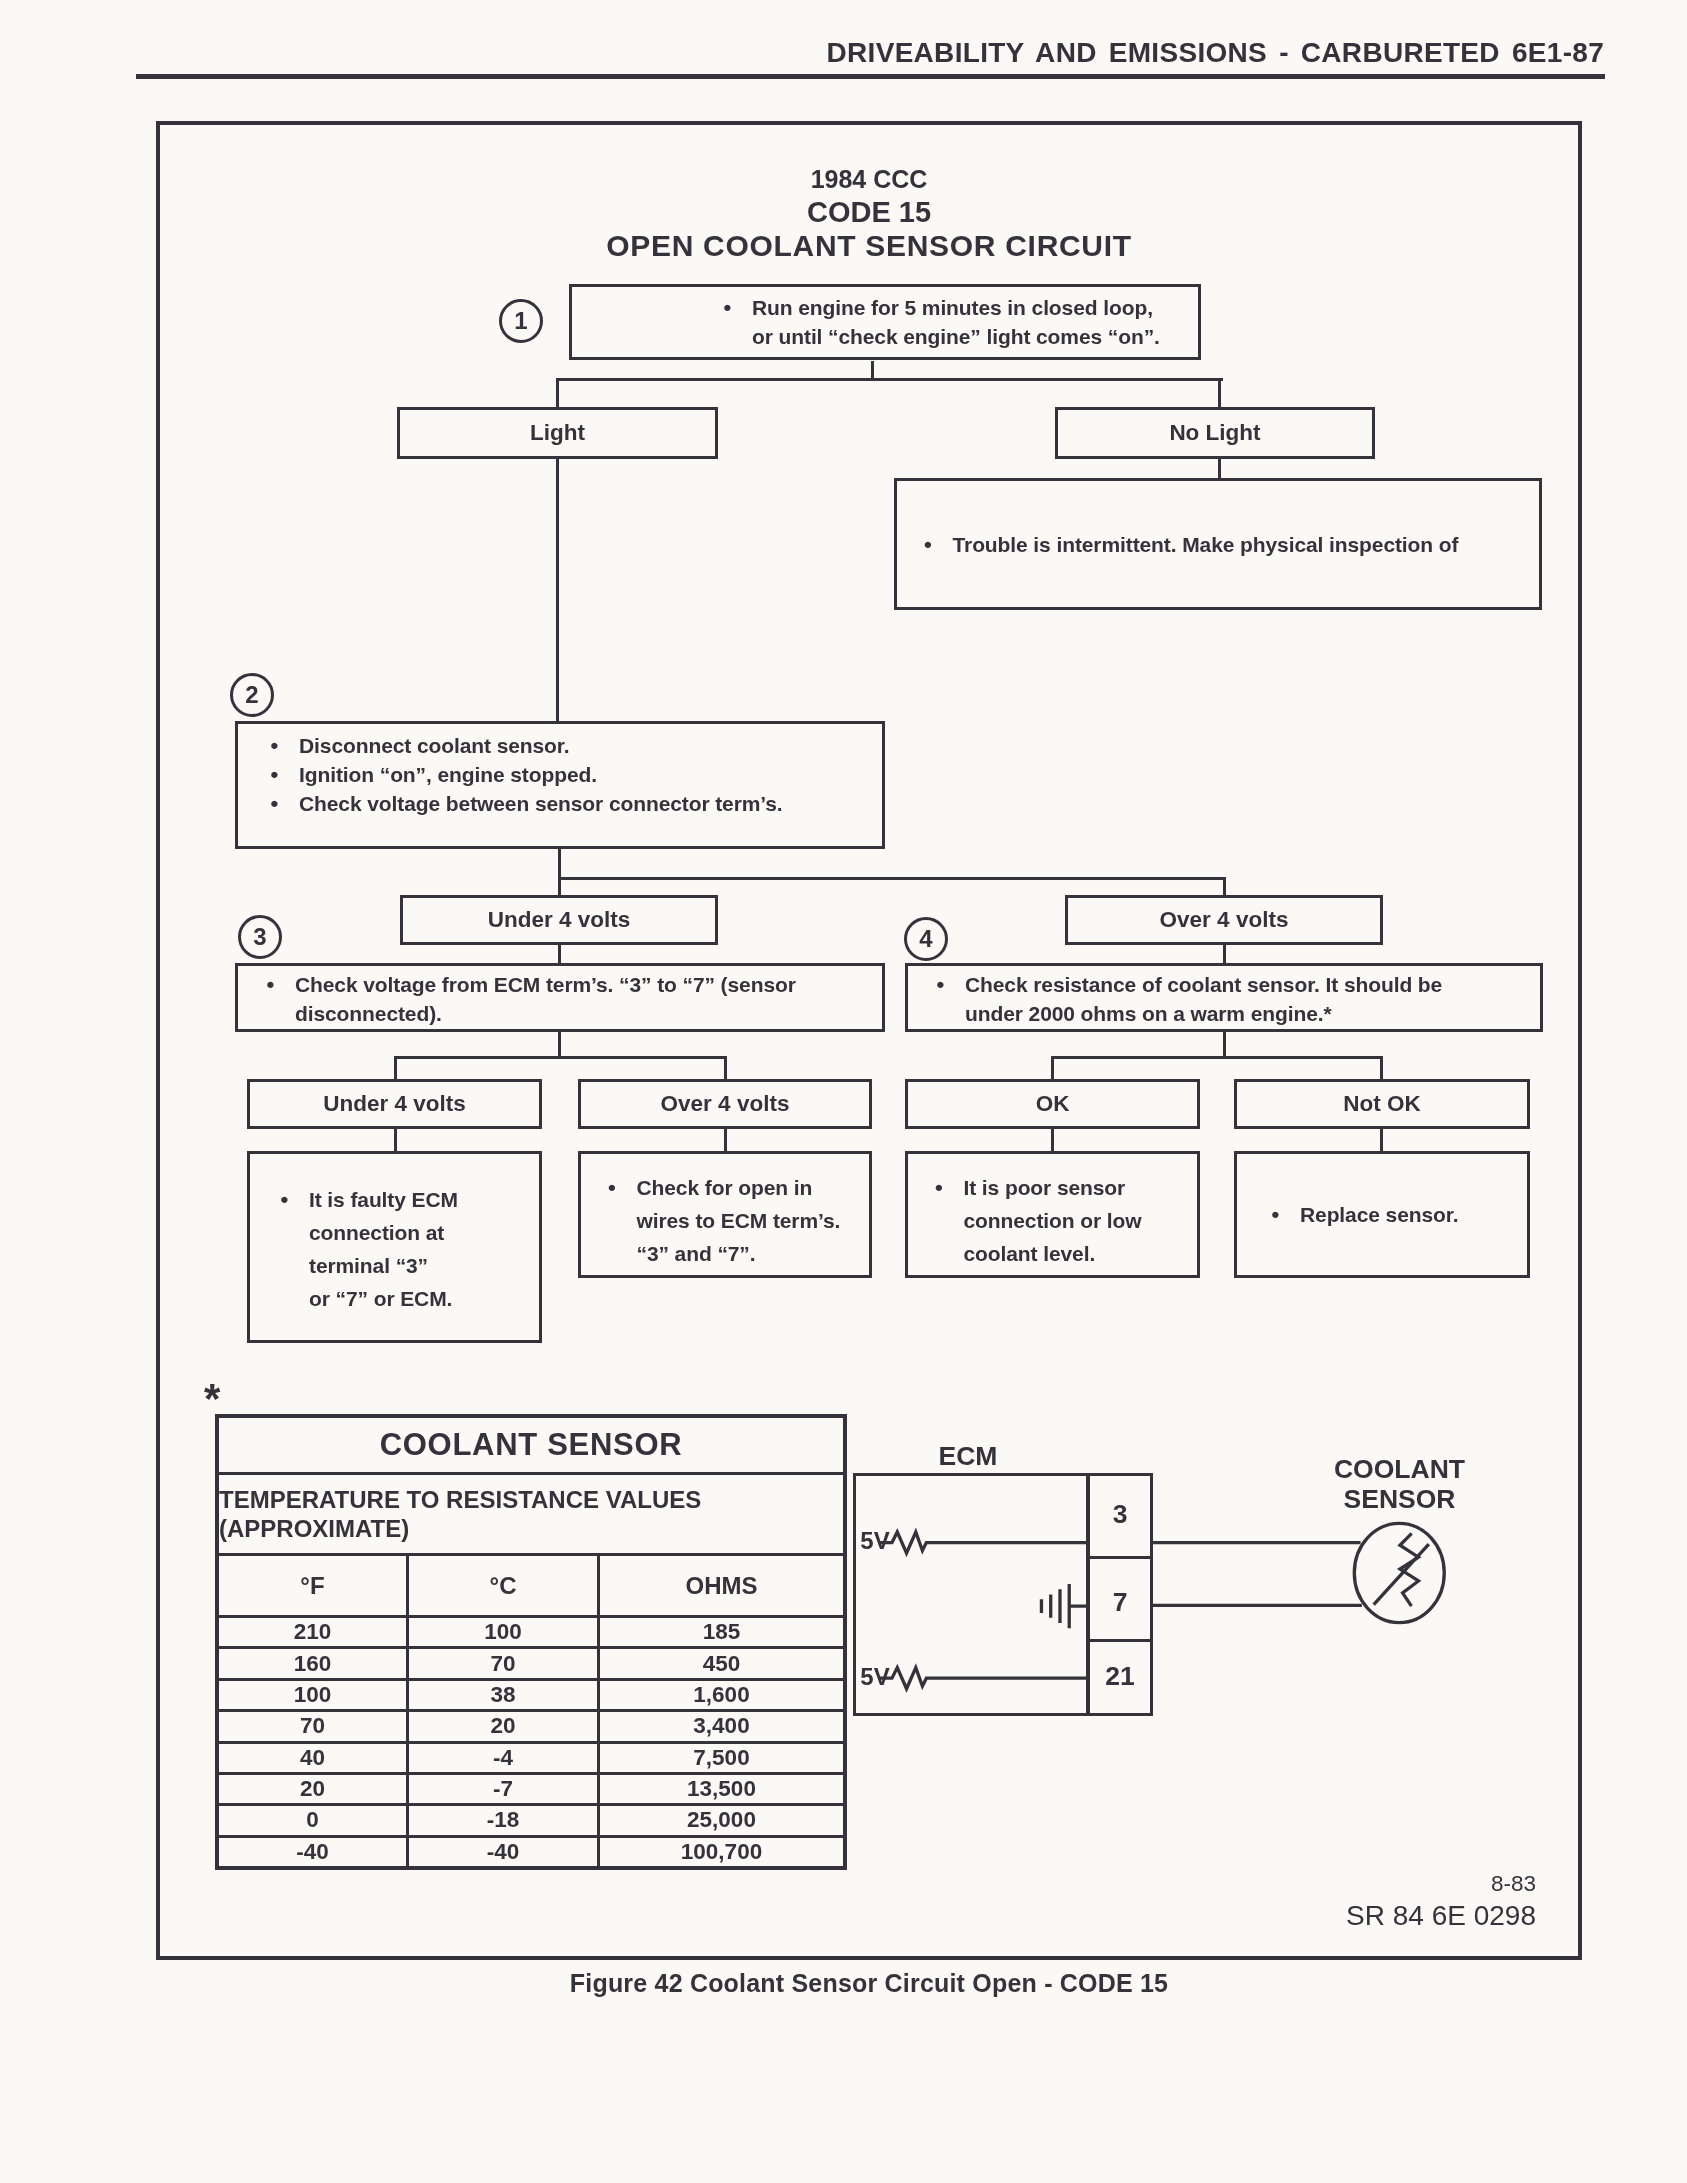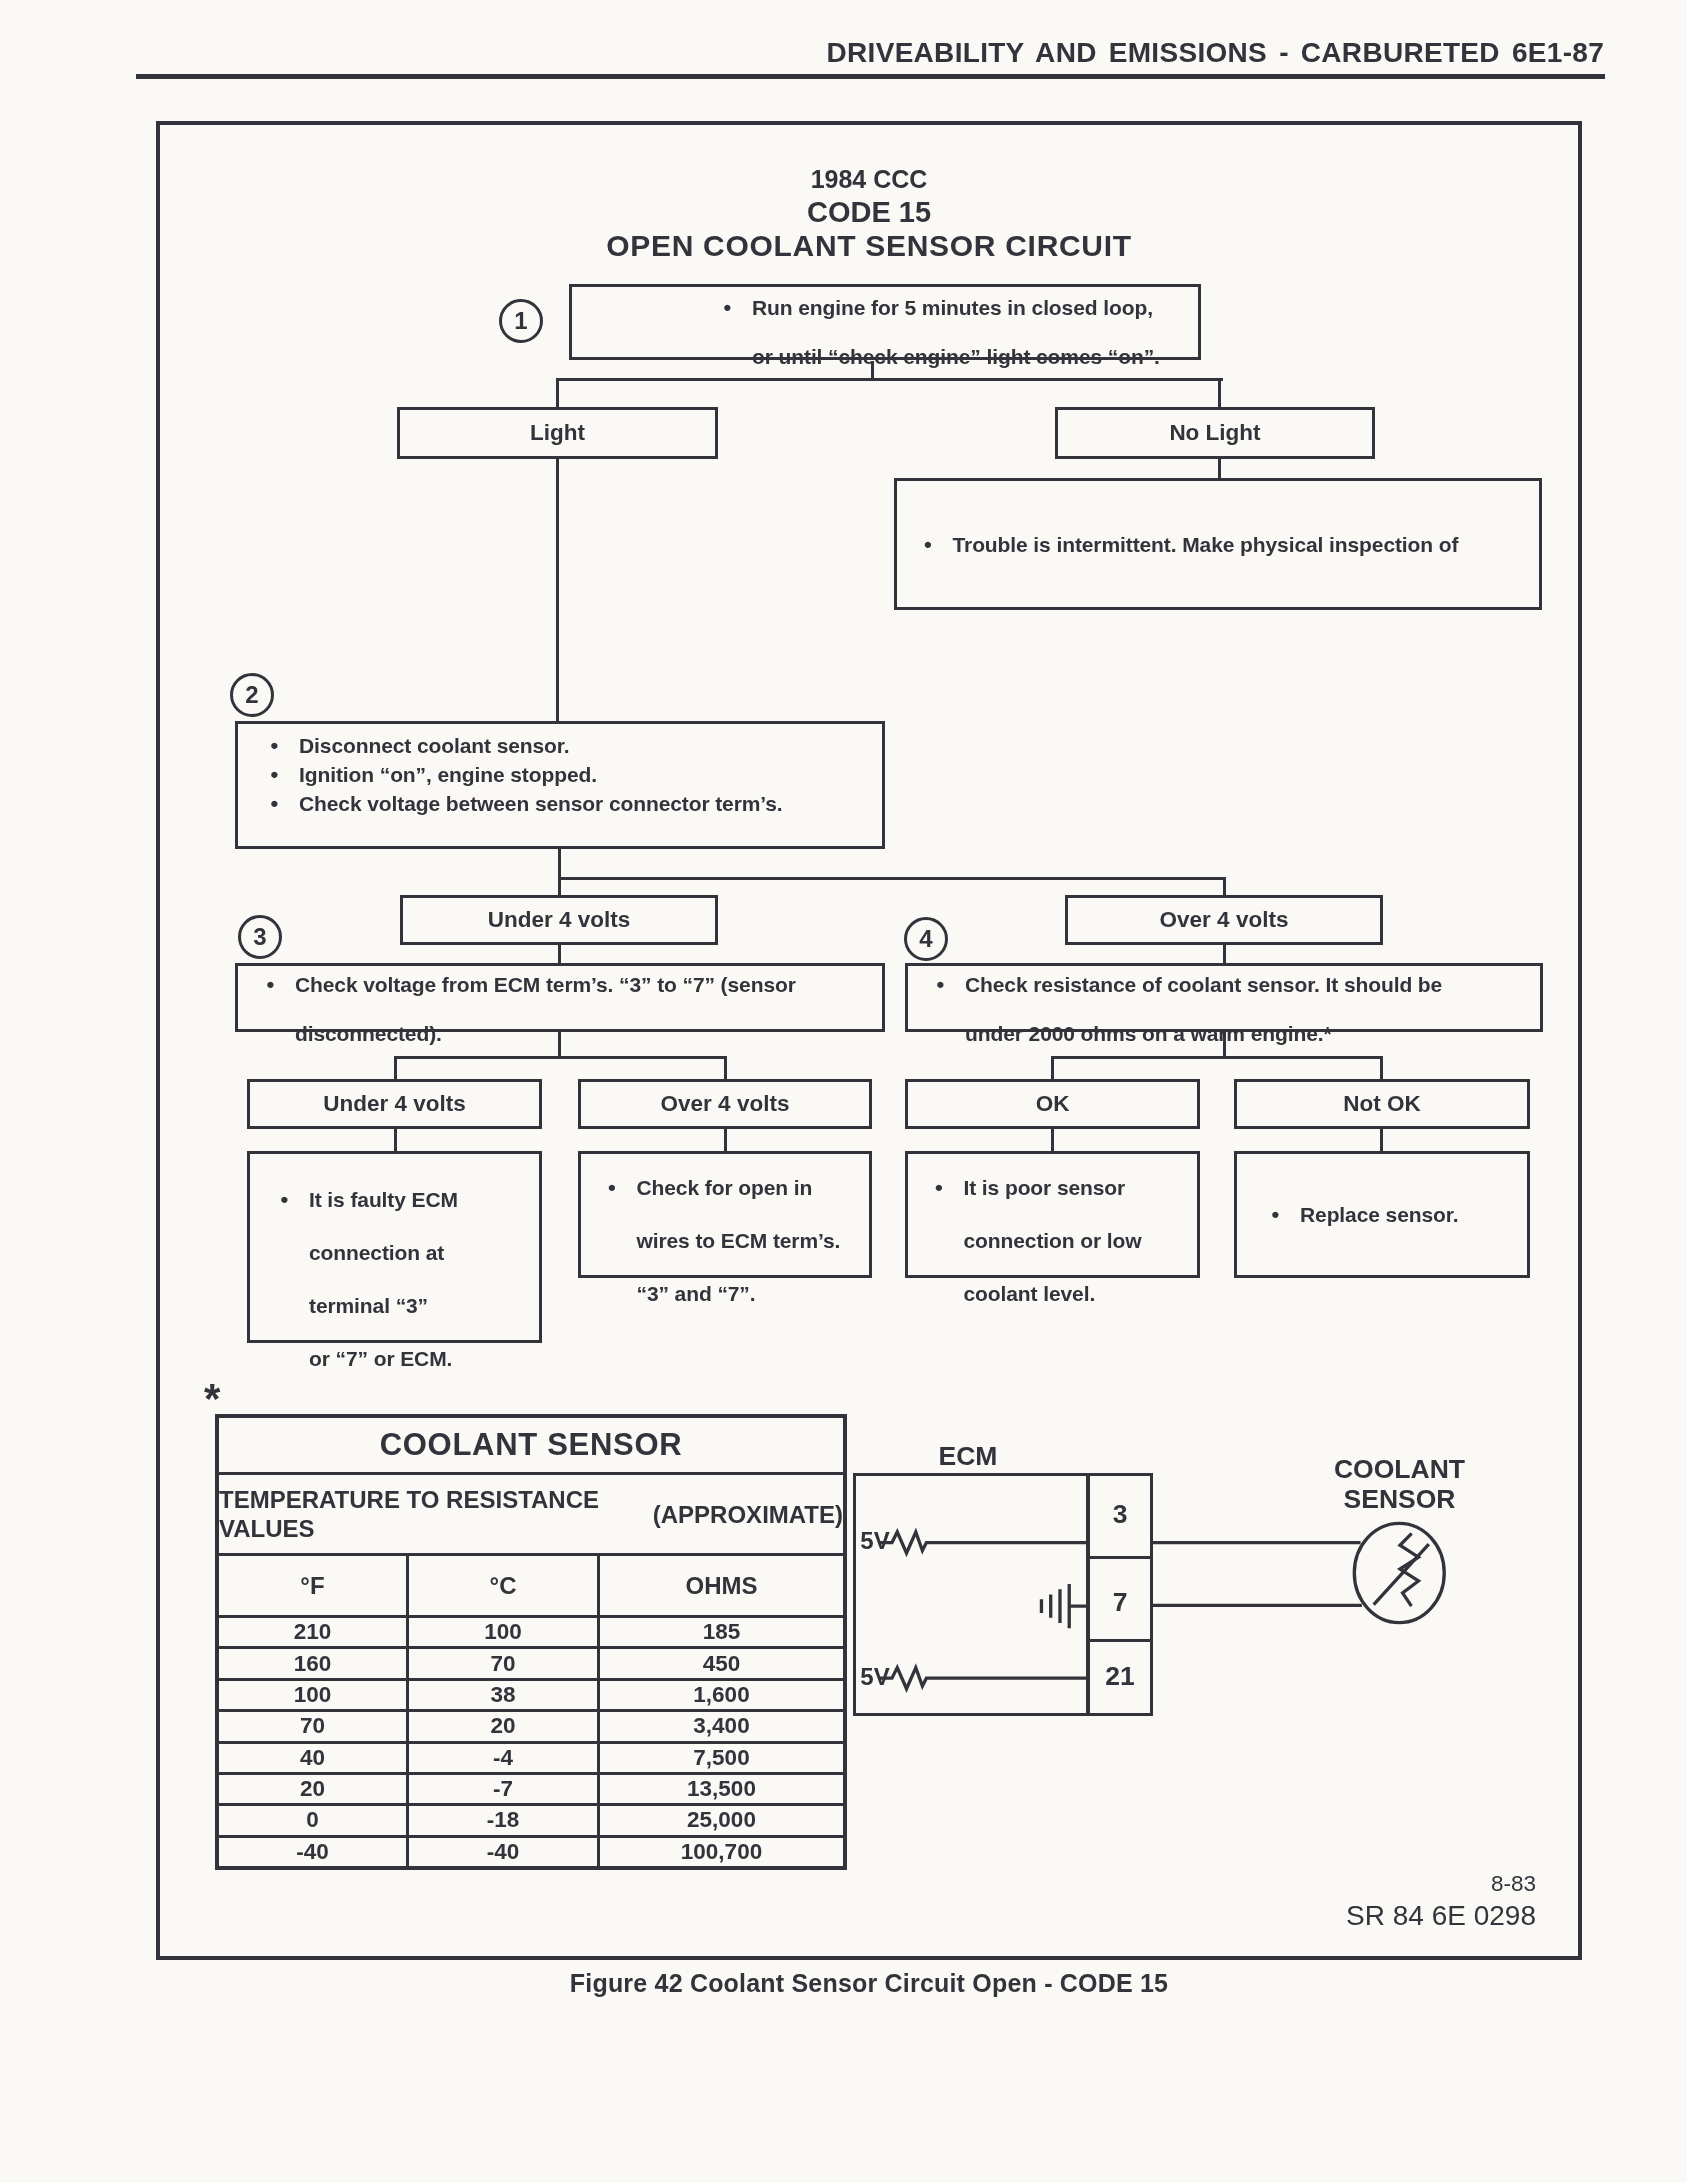--- a/index.html
+++ b/index.html
@@ -12,29 +12,29 @@
   .frame{position:absolute;left:156px;top:121px;width:1426px;height:1839px;border:4px solid var(--ink);}
   .title-wrap{position:absolute;left:156px;top:163px;width:1426px;text-align:center;font-weight:700;}
   .t1{font-size:25px;line-height:32px;}
   .t2{font-size:29px;line-height:34px;}
   .t3{font-size:30px;line-height:34px;letter-spacing:0.7px;}
   .fbox{position:absolute;border:3.3px solid var(--ink);background:var(--paper);}
   .lbl{display:flex;align-items:center;justify-content:center;font-size:22.5px;font-weight:700;}
   .lines{font-size:21px;font-weight:700;line-height:29px;letter-spacing:-0.1px;}
   .line{display:flex;}
   .blt{flex:none;width:29px;font-size:14.6px;line-height:29px;}
-  .ind{padding-left:29px;margin-top:20px;}
+  .ind{padding-left:29px;}
   .vcenter{display:flex;flex-direction:column;justify-content:center;}
   .conn{position:absolute;background:var(--ink);}
   .cnum{position:absolute;width:44px;height:44px;border:3.3px solid var(--ink);border-radius:50%;display:flex;align-items:center;justify-content:center;font-size:24px;font-weight:700;background:var(--paper);}
   .ast{position:absolute;left:204px;top:1375px;font-size:42px;font-weight:700;}
   
   .tbl{position:absolute;left:215px;top:1414px;width:632px;height:456px;border:4px solid var(--ink);display:flex;flex-direction:column;font-weight:700;}
   .t-title{height:57px;border-bottom:3.3px solid var(--ink);display:flex;align-items:center;justify-content:center;font-size:31px;letter-spacing:0.7px;}
-  .t-sub{height:81px;border-bottom:3.3px solid var(--ink);display:flex;flex-direction:row;align-items:center;justify-content:center;font-size:24px;line-height:29px;}
+  .t-sub{height:81px;border-bottom:3.3px solid var(--ink);display:flex;flex-direction:column;justify-content:center;font-size:24px;line-height:29px;}
   .t-head{height:59px;display:grid;grid-template-columns:187px 191px 1fr;}
   .t-head > div{display:flex;align-items:center;justify-content:center;font-size:24px;}
   .t-head > div + div{border-left:3.3px solid var(--ink);}
   .t-row{flex:1;display:grid;grid-template-columns:187px 191px 1fr;border-top:3.3px solid var(--ink);}
   .t-row > div{display:flex;align-items:center;justify-content:center;font-size:22.5px;}
   .t-row > div + div{border-left:3.3px solid var(--ink);}
   
   .clbl{position:absolute;font-weight:700;text-align:center;}
   .ecm-box{position:absolute;left:853px;top:1473px;width:236px;height:243px;border:3.3px solid var(--ink);}
   .term-strip{position:absolute;left:1087px;top:1473px;width:66px;height:243px;border:3.3px solid var(--ink);}

